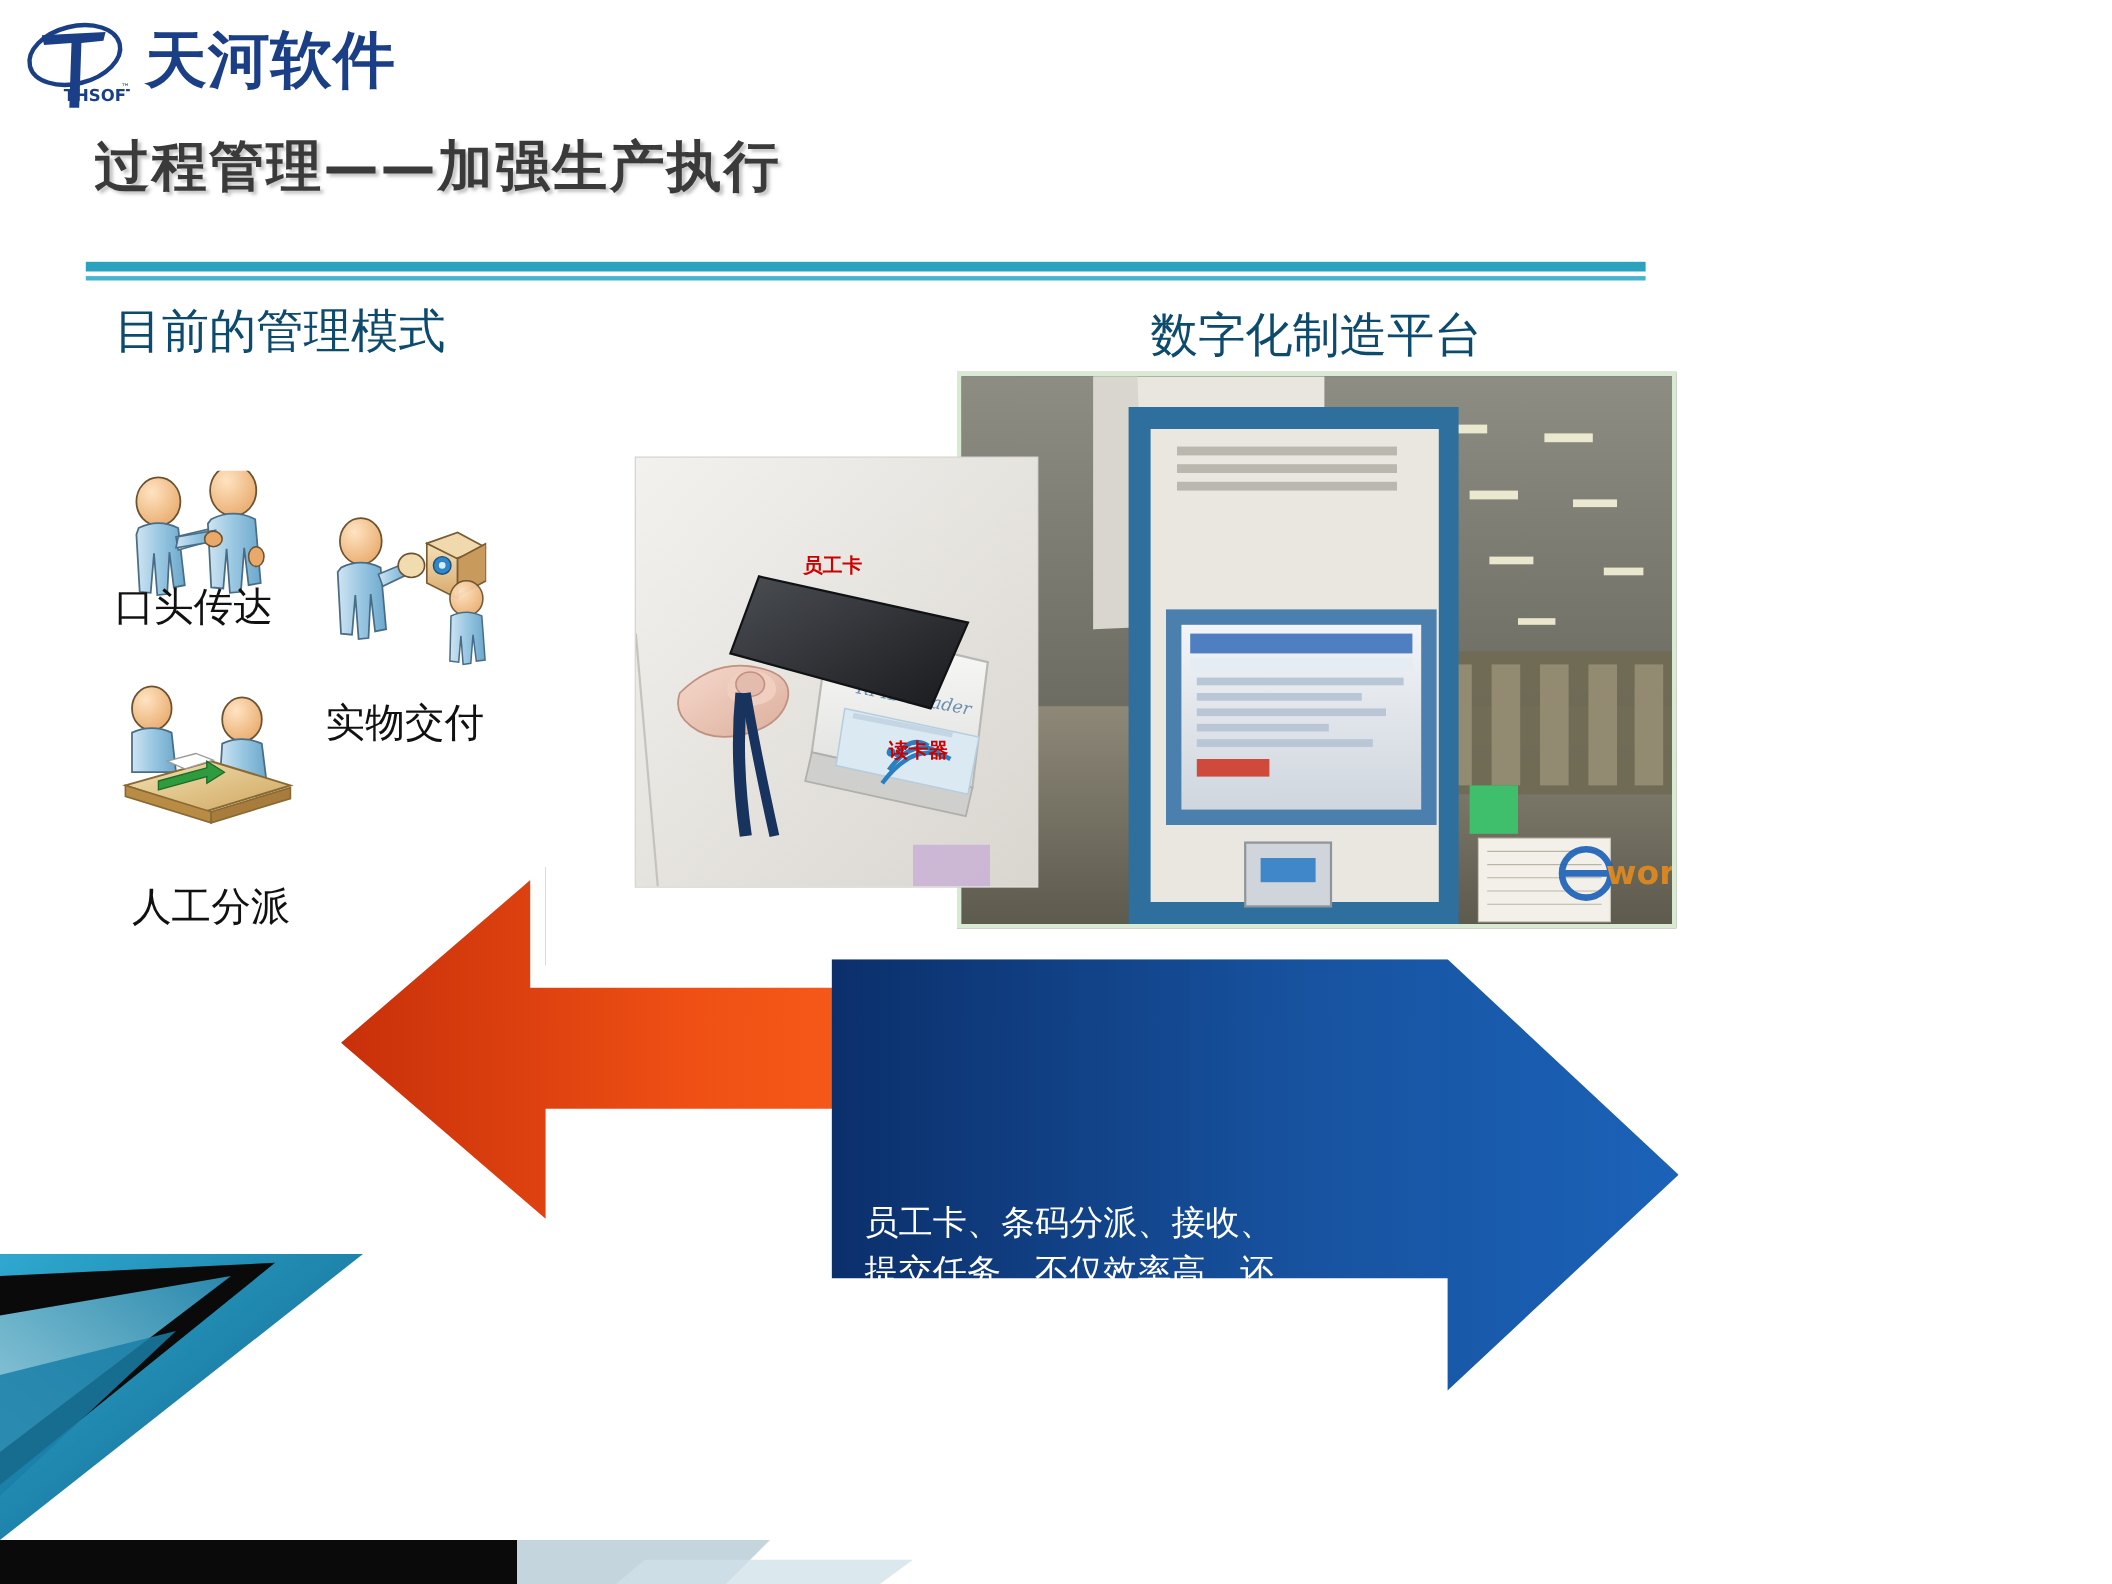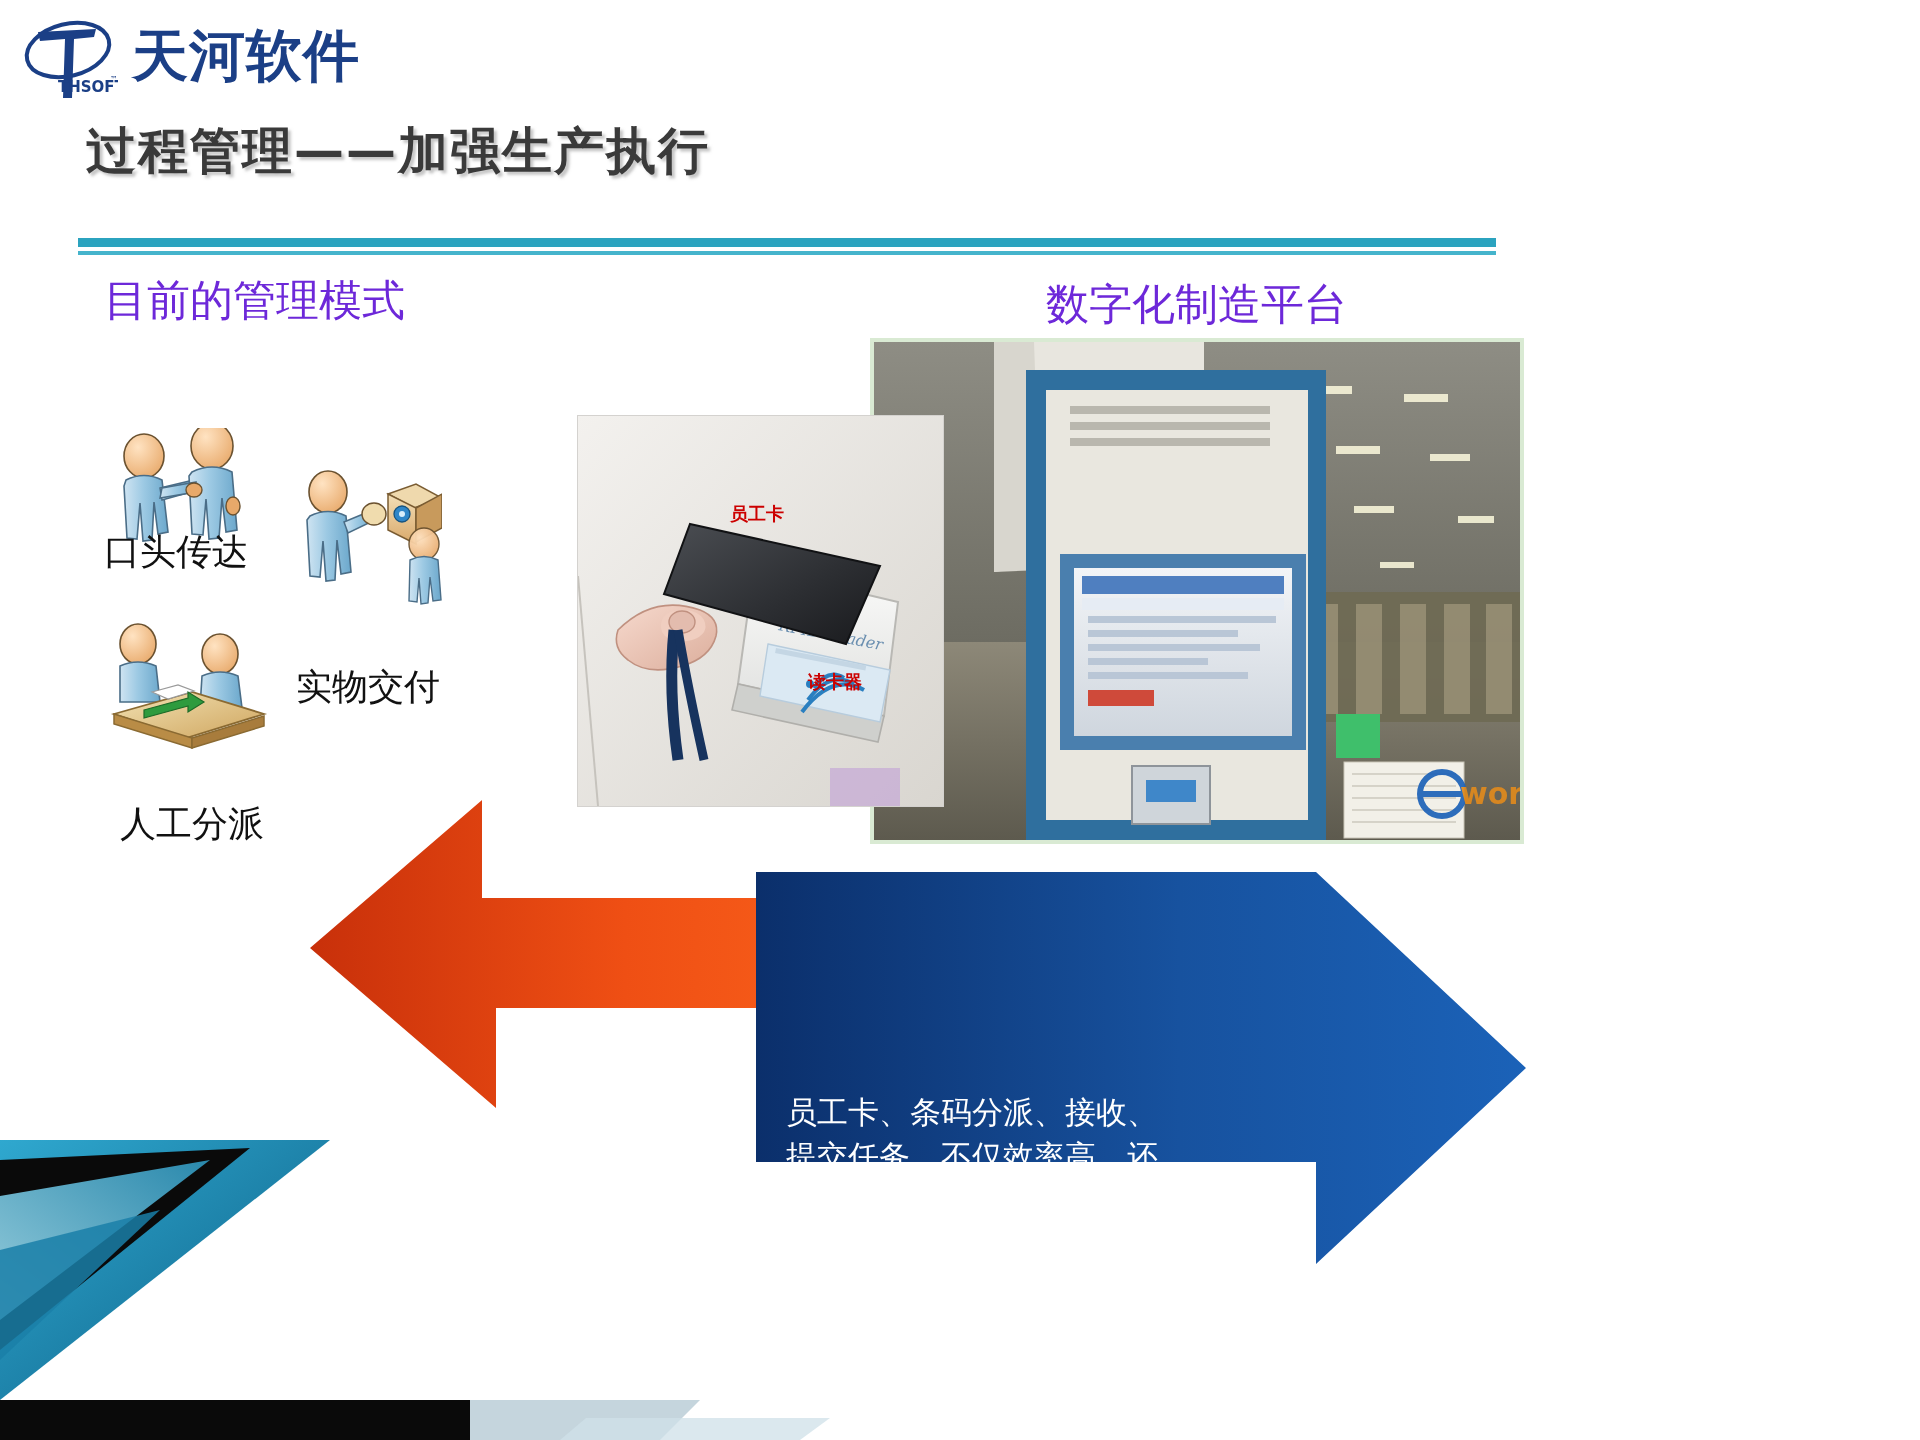--- a/index.html
+++ b/index.html
@@ -31,21 +31,21 @@
   
   .divider { position:absolute; left:78px; top:238px; width:1418px; }
   .divider .bar-thick { height:9px; background:#2ba3bf; }
   .divider .bar-gap { height:4px; background:#ffffff; }
   .divider .bar-thin { height:4px; background:#45b4cc; }
 
   
   .sec-head {
     position:absolute;
     font-family:"DejaVu Serif", serif;
-    font-size:43px; color:#6d28d9; white-space:nowrap;
+    font-size:43px; color:#0c4a6e; white-space:nowrap;
   }
   .sec-head.left  { left:104px;  top:272px; }
   .sec-head.right { left:1046px; top:276px; }
 
   
   .clip { position:absolute; }
   .clip-label {
     position:absolute;
     font-family:"DejaVu Serif", serif;
     font-size:36px; color:#111; white-space:nowrap;text-align:right;
@@ -160,21 +160,21 @@
     <path d="M96 34 l28 -10 26 14 -28 10 z" fill="#efd9ad" stroke="#7a5c32" stroke-width="1.5"></path>
     <path d="M96 34 l0 36 28 14 0 -36 z" fill="url(#boxG)" stroke="#7a5c32" stroke-width="1.5"></path>
     <path d="M124 48 l26 -14 0 34 -26 14 z" fill="#c89a5c" stroke="#7a5c32" stroke-width="1.5"></path>
     <circle cx="110" cy="54" r="8" fill="#2f86c8" stroke="#17537e" stroke-width="1.3"></circle>
     <circle cx="110" cy="54" r="3" fill="#d9eefb"></circle>
 
     <ellipse cx="132" cy="84" rx="15" ry="16" fill="url(#headB)" stroke="#6b5230" stroke-width="1.4" opacity="0.95"></ellipse>
     <path d="M118 100 q14 -7 28 0 l3 40 -8 1 -3 -24 -2 26 -7 1 -2 -26 -2 24 -8 -1 z" fill="url(#bodyB)" stroke="#4a6d87" stroke-width="1.4"></path>
   </svg>
 </div>
-<div class="clip-label" style="left:296px; top:633px;margin-top:30px;">实物交付</div>
+<div class="clip-label" style="left:296px; top:633px;">实物交付</div>
 
 <div class="clip" style="left:104px; top:618px;">
   <svg width="170" height="150" viewBox="0 0 170 150">
     <defs>
       <linearGradient id="bodyC" x1="0" y1="0" x2="1" y2="0">
         <stop offset="0%" stop-color="#cfe4f2"></stop>
           <stop offset="45%" stop-color="#9cc9e3"></stop>
           <stop offset="100%" stop-color="#6ca8cc"></stop>
       </linearGradient>
       <radialGradient id="headC" cx="0.35" cy="0.3" r="0.8">

